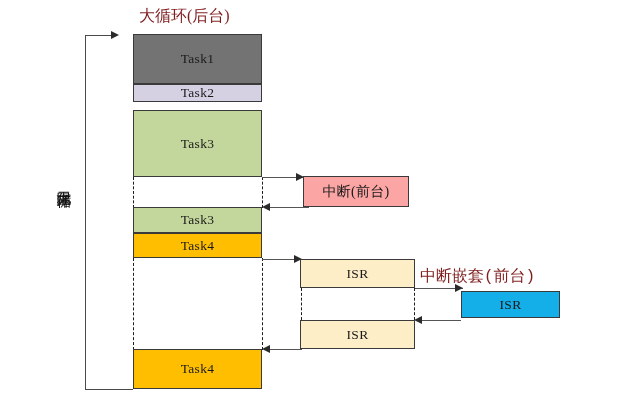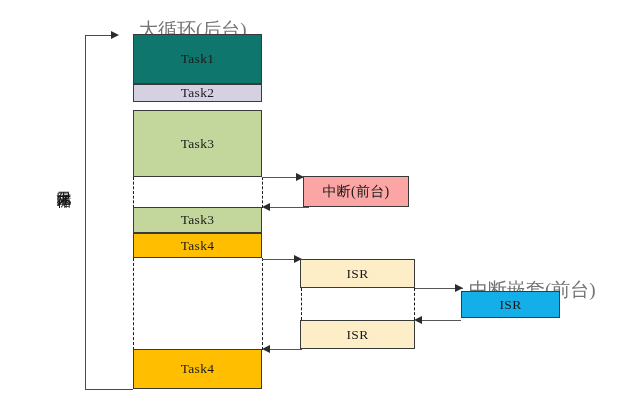--- a/index.html
+++ b/index.html
@@ -5,21 +5,21 @@
   html,body{margin:0;padding:0;background:#ffffff;}
   body{width:641px;height:405px;overflow:hidden;
        font-family:"Liberation Serif","DejaVu Serif",serif;}
   #canvas{position:relative;width:641px;height:405px;background:#fff;}
 
   .box{position:absolute;box-sizing:border-box;border:1.2px solid #3a3a3a;
        display:flex;align-items:center;justify-content:center;
        font-size:13.5px;color:#1a1a1a;letter-spacing:.3px;}
   .box.cjk{font-size:14px;}
 
-  .label{position:absolute;font-size:19px;color:#737373;white-space:nowrap;margin-top:11px;}
+  .label{position:absolute;font-size:16px;color:#7f1d1d;white-space:nowrap;}
 
   .vlabel{position:absolute;font-size:14.5px;color:#141414;white-space:nowrap;
           writing-mode:vertical-rl;text-orientation:upright;letter-spacing:1px;}
 
   
   .hline{position:absolute;height:0;border-top:1.3px solid #4a4a4a;}
   .vline{position:absolute;width:0;border-left:1.3px solid #4a4a4a;}
   .vdash{position:absolute;width:0;border-left:1.5px dashed #1d1d1d;}
   .hthin{position:absolute;height:0;border-top:1.1px solid #555;}
 
@@ -31,35 +31,35 @@
      border-top:4.5px solid transparent;border-bottom:4.5px solid transparent;
      border-right:8px solid #2b2b2b;}
 </style>
 </head>
 <body>
 
 <div id="canvas">
 
   <div class="label" style="left:139px;top:6px;">大循环(后台)</div>
 
-  <div class="label" style="left:469px;top:266px;">中断嵌套(前台)</div>
+  <div class="label" style="left:420px;top:266px;font-family:Liberation Mono, monospace;">中断嵌套(前台)</div>
 
   <div class="vline" style="left:85px;top:35px;height:355px;"></div>
   <div class="hline" style="left:85px;top:35px;width:32px;"></div>
   <div class="arrow-r" style="left:111px;top:30.5px;"></div>
   <div class="hline" style="left:85px;top:389px;width:48px;"></div>
 
   <div class="vlabel" style="left:54px;top:180px;">无限循环</div>
 
   <div class="vdash" style="left:133px;top:177px;height:31px;"></div>
   <div class="vdash" style="left:262px;top:177px;height:31px;"></div>
   <div class="vdash" style="left:133px;top:258px;height:92px;"></div>
   <div class="vdash" style="left:262px;top:258px;height:92px;"></div>
 
-  <div class="box" style="left:133px;top:34px;width:129px;height:50px;background:#0f766e;text-align:right;">Task1</div>
+  <div class="box" style="left:133px;top:34px;width:129px;height:50px;background:#737373;text-align:right;">Task1</div>
 
   <div class="box" style="left:133px;top:84px;width:129px;height:18px;background:#d6d0e3;">Task2</div>
 
   <div class="box" style="left:133px;top:110px;width:129px;height:67px;background:#c3d69b;">Task3</div>
 
   <div class="box" style="left:133px;top:207px;width:129px;height:26px;background:#c3d69b;">Task3</div>
 
   <div class="box" style="left:133px;top:233px;width:129px;height:25px;background:#ffbf00;">Task4</div>
 
   <div class="box" style="left:133px;top:349px;width:129px;height:40px;background:#ffbf00;">Task4</div>

